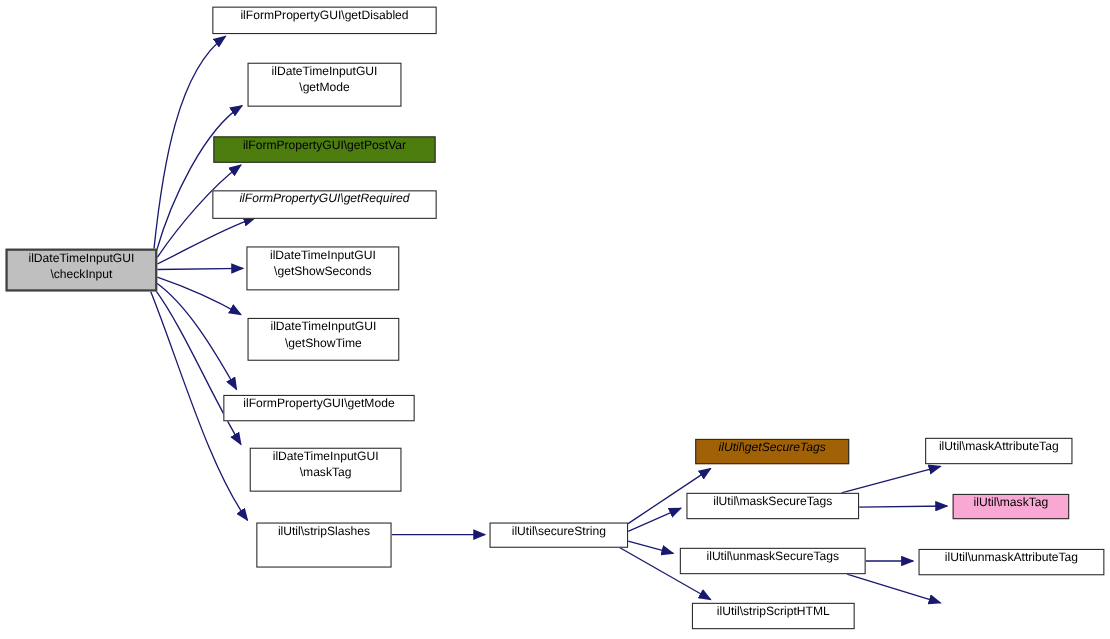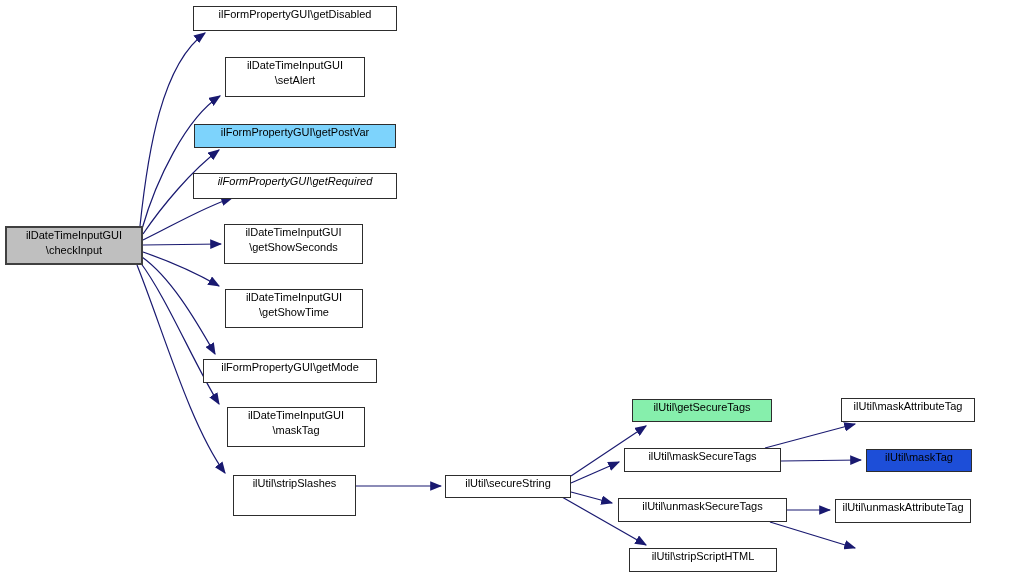--- a/index.html
+++ b/index.html
@@ -70,23 +70,23 @@
   <div class="node-layer" id="node-layer">
       <div class="node highlight" style="left: 5px; top: 226px; width: 138px; height: 39px; background: rgb(191, 191, 191); border-color: rgb(64, 64, 64); color: rgb(0, 0, 0);">
         <span>ilDateTimeInputGUI</span>
         <span>\checkInput</span>
       </div>
       <div class="node" style="left: 193px; top: 6px; width: 204px; height: 25px; background: rgb(255, 255, 255); border-color: rgb(45, 45, 45); color: rgb(0, 0, 0);">
         <span>ilFormPropertyGUI\getDisabled</span>
       </div>
       <div class="node" style="left: 225px; top: 57px; width: 140px; height: 40px; background: rgb(255, 255, 255); border-color: rgb(45, 45, 45); color: rgb(0, 0, 0);">
         <span>ilDateTimeInputGUI</span>
-        <span>\setAlert</span>
+        <span>\getMode</span>
       </div>
-      <div class="node" style="left: 194px; top: 124px; width: 202px; height: 24px; background: #7dd3fc; border-color: rgb(45, 45, 45); color: rgb(0, 0, 0);">
+      <div class="node" style="left: 194px; top: 124px; width: 202px; height: 24px; background: #4d7c0f; border-color: rgb(45, 45, 45); color: rgb(0, 0, 0);">
         <span>ilFormPropertyGUI\getPostVar</span>
       </div>
       <div class="node" style="left: 193px; top: 173px; width: 204px; height: 26px; background: rgb(255, 255, 255); border-color: rgb(45, 45, 45); color: rgb(0, 0, 0); font-style: italic;">
         <span>ilFormPropertyGUI\getRequired</span>
       </div>
       <div class="node" style="left: 224px; top: 224px; width: 139px; height: 40px; background: rgb(255, 255, 255); border-color: rgb(45, 45, 45); color: rgb(0, 0, 0);">
         <span>ilDateTimeInputGUI</span>
         <span>\getShowSeconds</span>
       </div>
       <div class="node" style="left: 225px; top: 289px; width: 138px; height: 39px; background: rgb(255, 255, 255); border-color: rgb(45, 45, 45); color: rgb(0, 0, 0);">
@@ -99,35 +99,35 @@
       <div class="node" style="left: 227px; top: 407px; width: 138px; height: 40px; background: rgb(255, 255, 255); border-color: rgb(45, 45, 45); color: rgb(0, 0, 0);">
         <span>ilDateTimeInputGUI</span>
         <span>\maskTag</span>
       </div>
       <div class="node" style="left: 233px; top: 475px; width: 123px; height: 41px; background: rgb(255, 255, 255); border-color: rgb(45, 45, 45); color: rgb(0, 0, 0);">
         <span>ilUtil\stripSlashes</span>
       </div>
       <div class="node" style="left: 445px; top: 475px; width: 126px; height: 23px; background: rgb(255, 255, 255); border-color: rgb(45, 45, 45); color: rgb(0, 0, 0);">
         <span>ilUtil\secureString</span>
       </div>
-      <div class="node" style="left: 632px; top: 399px; width: 140px; height: 23px; background: #86efac; border-color: rgb(45, 45, 45); color: rgb(0, 0, 0);">
+      <div class="node" style="left: 632px; top: 399px; width: 140px; height: 23px; background: #a16207; border-color: rgb(45, 45, 45); color: rgb(0, 0, 0); font-style: italic;">
         <span>ilUtil\getSecureTags</span>
       </div>
       <div class="node" style="left: 624px; top: 448px; width: 157px; height: 24px; background: rgb(255, 255, 255); border-color: rgb(45, 45, 45); color: rgb(0, 0, 0);">
         <span>ilUtil\maskSecureTags</span>
       </div>
       <div class="node" style="left: 629px; top: 548px; width: 148px; height: 24px; background: rgb(255, 255, 255); border-color: rgb(45, 45, 45); color: rgb(0, 0, 0);">
         <span>ilUtil\stripScriptHTML</span>
       </div>
       <div class="node" style="left: 618px; top: 498px; width: 169px; height: 24px; background: rgb(255, 255, 255); border-color: rgb(45, 45, 45); color: rgb(0, 0, 0);">
         <span>ilUtil\unmaskSecureTags</span>
       </div>
       <div class="node" style="left: 841px; top: 398px; width: 134px; height: 24px; background: rgb(255, 255, 255); border-color: rgb(45, 45, 45); color: rgb(0, 0, 0);">
         <span>ilUtil\maskAttributeTag</span>
       </div>
-      <div class="node" style="left: 866px; top: 449px; width: 106px; height: 23px; background: #1d4ed8; border-color: rgb(45, 45, 45); color: rgb(0, 0, 0);">
+      <div class="node" style="left: 866px; top: 449px; width: 106px; height: 23px; background: #f9a8d4; border-color: rgb(45, 45, 45); color: rgb(0, 0, 0);">
         <span>ilUtil\maskTag</span>
       </div>
-      <div class="node" style="left: 835px; top: 499px; width: 136px; height: 24px; background: rgb(255, 255, 255); border-color: rgb(45, 45, 45); color: rgb(0, 0, 0);">
+      <div class="node" style="left: 835px; top: 499px; width: 169px; height: 24px; background: rgb(255, 255, 255); border-color: rgb(45, 45, 45); color: rgb(0, 0, 0);">
         <span>ilUtil\unmaskAttributeTag</span>
       </div>
     </div>
 </div>
 
 </body></html>

